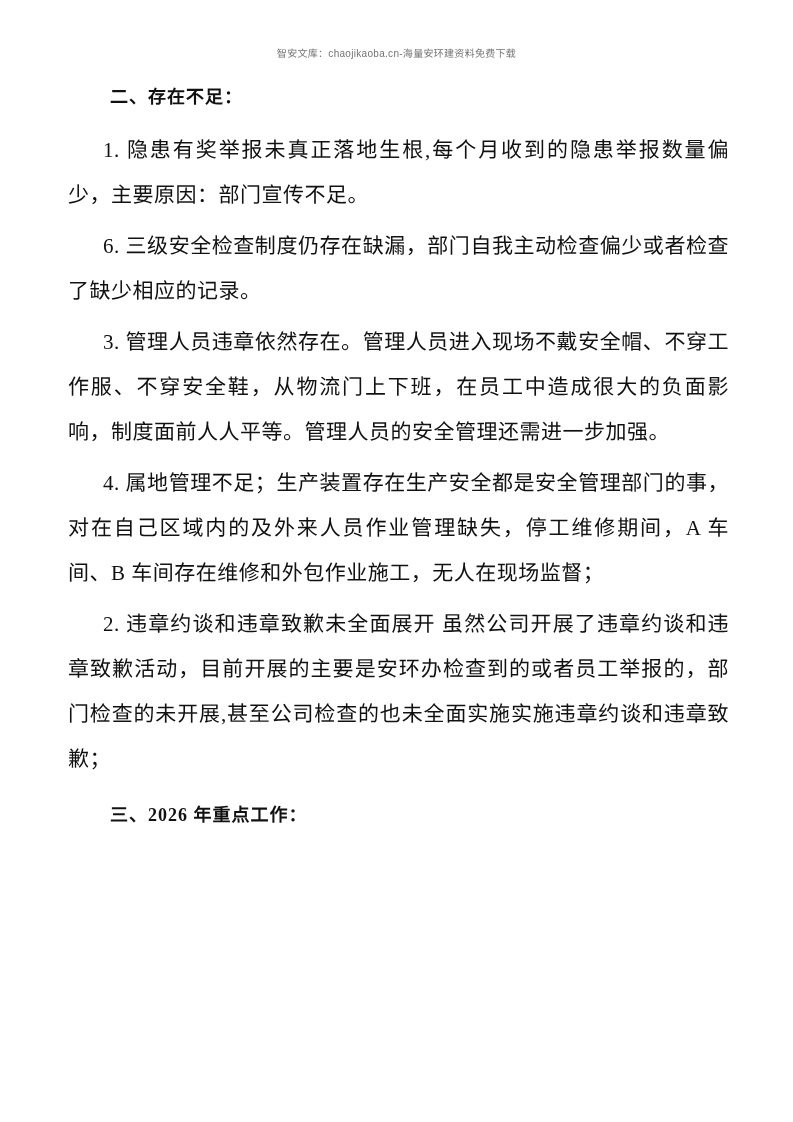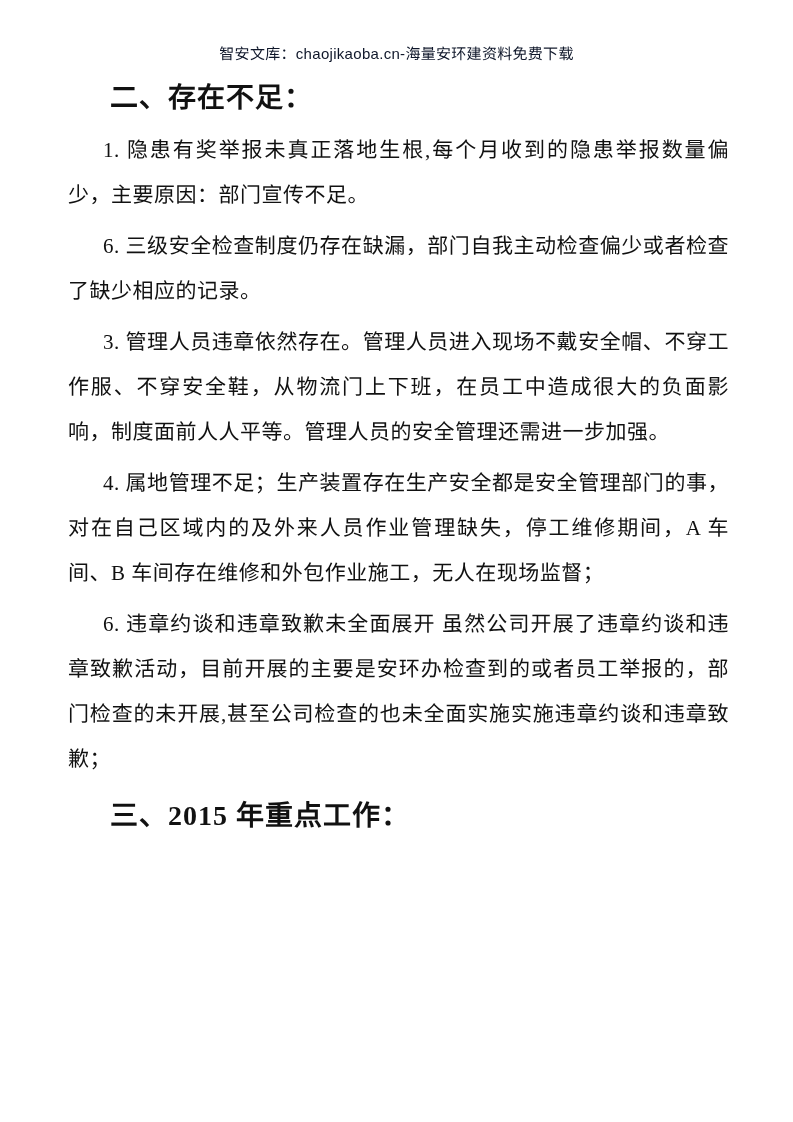--- a/index.html
+++ b/index.html
@@ -14,37 +14,37 @@
     margin: 0 auto;
     background: #ffffff;
     color: #111111;
     box-sizing: border-box;
     overflow: hidden;
   }
   .watermark-header {
     padding-top: 44px;
     text-align: center;
     font-family: "Liberation Sans", "DejaVu Sans", sans-serif;
-    font-size: 15px;
+    font-size: 10px;
     line-height: 20px;
-    color: #0f172a;
+    color: #737373;
     letter-spacing: 0.3px;
   }
   .content {
     box-sizing: border-box;
     padding: 0 64px 0 68px;
     font-family: "Liberation Serif", "DejaVu Serif", serif;
     font-size: 21px;
     line-height: 45px;
     text-align: justify;
     text-justify: inter-ideograph;
     letter-spacing: 0.5px;
   }
   .content h2 {
-    font-size: 28px;
+    font-size: 18px;
     font-weight: bold;
     line-height: 45px;
     margin: 11px 0 8px 0;
     text-indent: 42px;
     text-align: left;
     letter-spacing: 1px;
   }
   .content p {
     margin: 0 0 6px 0;
     text-indent: 35px;
@@ -62,20 +62,20 @@
     <h2>二、存在不足：</h2>
 
     <p>1. 隐患有奖举报未真正落地生根,每个月收到的隐患举报数量偏少，主要原因：部门宣传不足。</p>
 
     <p>6. 三级安全检查制度仍存在缺漏，部门自我主动检查偏少或者检查了缺少相应的记录。</p>
 
     <p>3. 管理人员违章依然存在。管理人员进入现场不戴安全帽、不穿工作服、不穿安全鞋，从物流门上下班，在员工中造成很大的负面影响，制度面前人人平等。管理人员的安全管理还需进一步加强。</p>
 
     <p>4. 属地管理不足；生产装置存在生产安全都是安全管理部门的事，对在自己区域内的及外来人员作业管理缺失，停工维修期间，A 车间、B 车间存在维修和外包作业施工，无人在现场监督；</p>
 
-    <p>6. 违章约谈和违章致歉未全面展开  虽然公司开展了违章约谈和违章致歉活动，目前开展的主要是安环办检查到的或者员工举报的，部门检查的未开展,甚至公司检查的也未全面实施实施违章约谈和违章致歉；</p>
+    <p>2. 违章约谈和违章致歉未全面展开  虽然公司开展了违章约谈和违章致歉活动，目前开展的主要是安环办检查到的或者员工举报的，部门检查的未开展,甚至公司检查的也未全面实施实施违章约谈和违章致歉；</p>
 
-    <h2>三、2015 年重点工作：</h2>
+    <h2>三、2026 年重点工作：</h2>
 
 
   </div>
 
 </div>
 
 </body></html>

